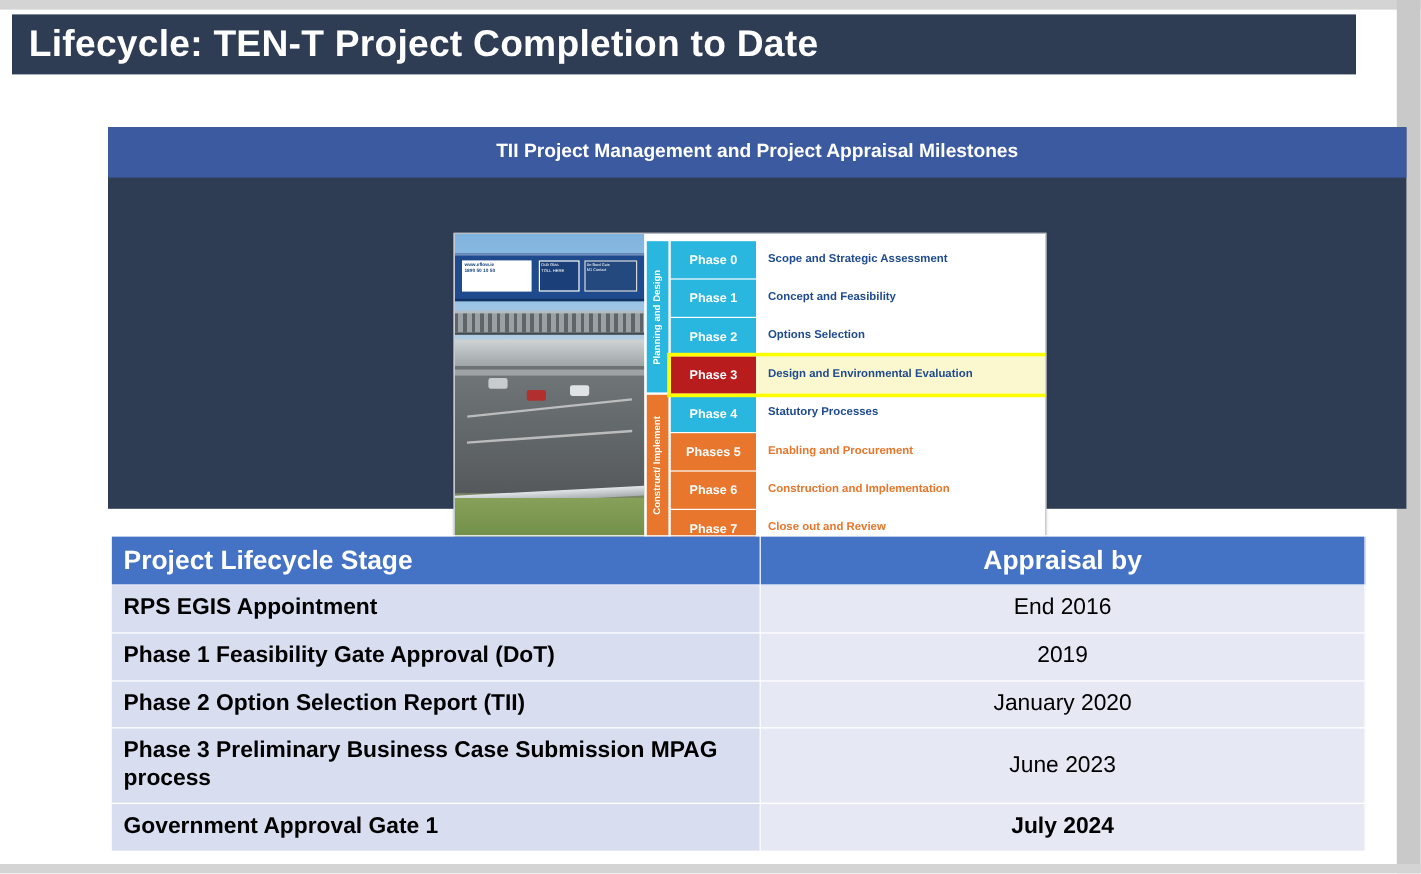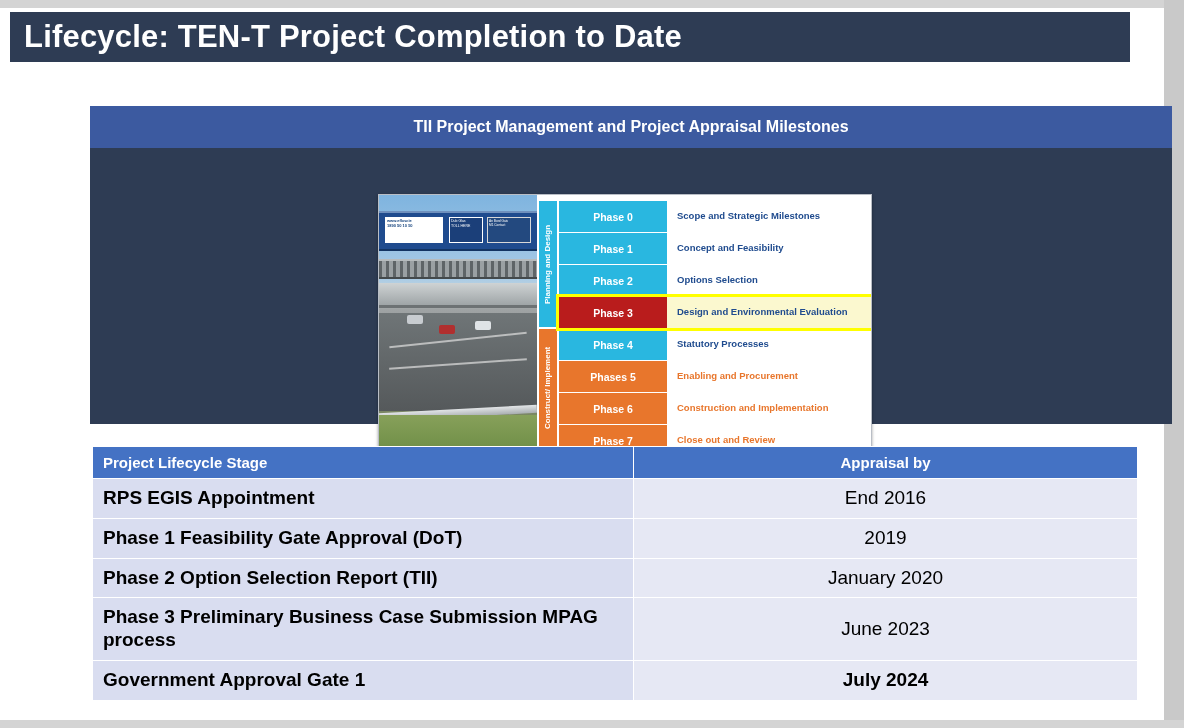--- a/index.html
+++ b/index.html
@@ -244,21 +244,21 @@
   .rows {
     margin-left: 22px;
   }
   .prow {
     display: flex;
     align-items: stretch;
     height: 31px;
     margin-bottom: 1px;
   }
   .prow .pbox {
-    width: 108px;
+    width: 71px;
     display: flex;
     align-items: center;
     justify-content: center;
     color: #ffffff;
     font-size: 10.5px;
     font-weight: bold;
   }
   .prow .pdesc {
     flex: 1;
     display: flex;
@@ -284,21 +284,21 @@
     position: absolute;
     left: 92px;
     top: 446px;
     width: 1046px;
     border-collapse: collapse;
     table-layout: fixed;
   }
   .lifecycle-table th {
     background: #4472c4;
     color: #ffffff;
-    font-size: 15px;
+    font-size: 22px;
     font-weight: bold;
     padding: 7px 10px;
     border: 1px solid #ffffff;
   }
   .lifecycle-table th.col-stage { text-align: left; width: 520px; }
   .lifecycle-table th.col-done { text-align: center; }
   .lifecycle-table td {
     font-size: 19px;
     padding: 8px 10px;
     border: 1px solid #ffffff;
@@ -358,21 +358,21 @@
         </div>
 
         <div class="phase-table">
           <div class="grp-label grp-plan">Planning and Design</div>
           <div class="grp-label grp-constr">Construct/ Implement</div>
 
           <div class="rows">
 
             <div class="prow">
               <div class="pbox c-blue">Phase 0</div>
-              <div class="pdesc">Scope and Strategic Milestones</div>
+              <div class="pdesc">Scope and Strategic Assessment</div>
             </div>
 
             <div class="prow">
               <div class="pbox c-blue">Phase 1</div>
               <div class="pdesc">Concept and Feasibility</div>
             </div>
 
             <div class="prow">
               <div class="pbox c-blue">Phase 2</div>
               <div class="pdesc">Options Selection</div>

